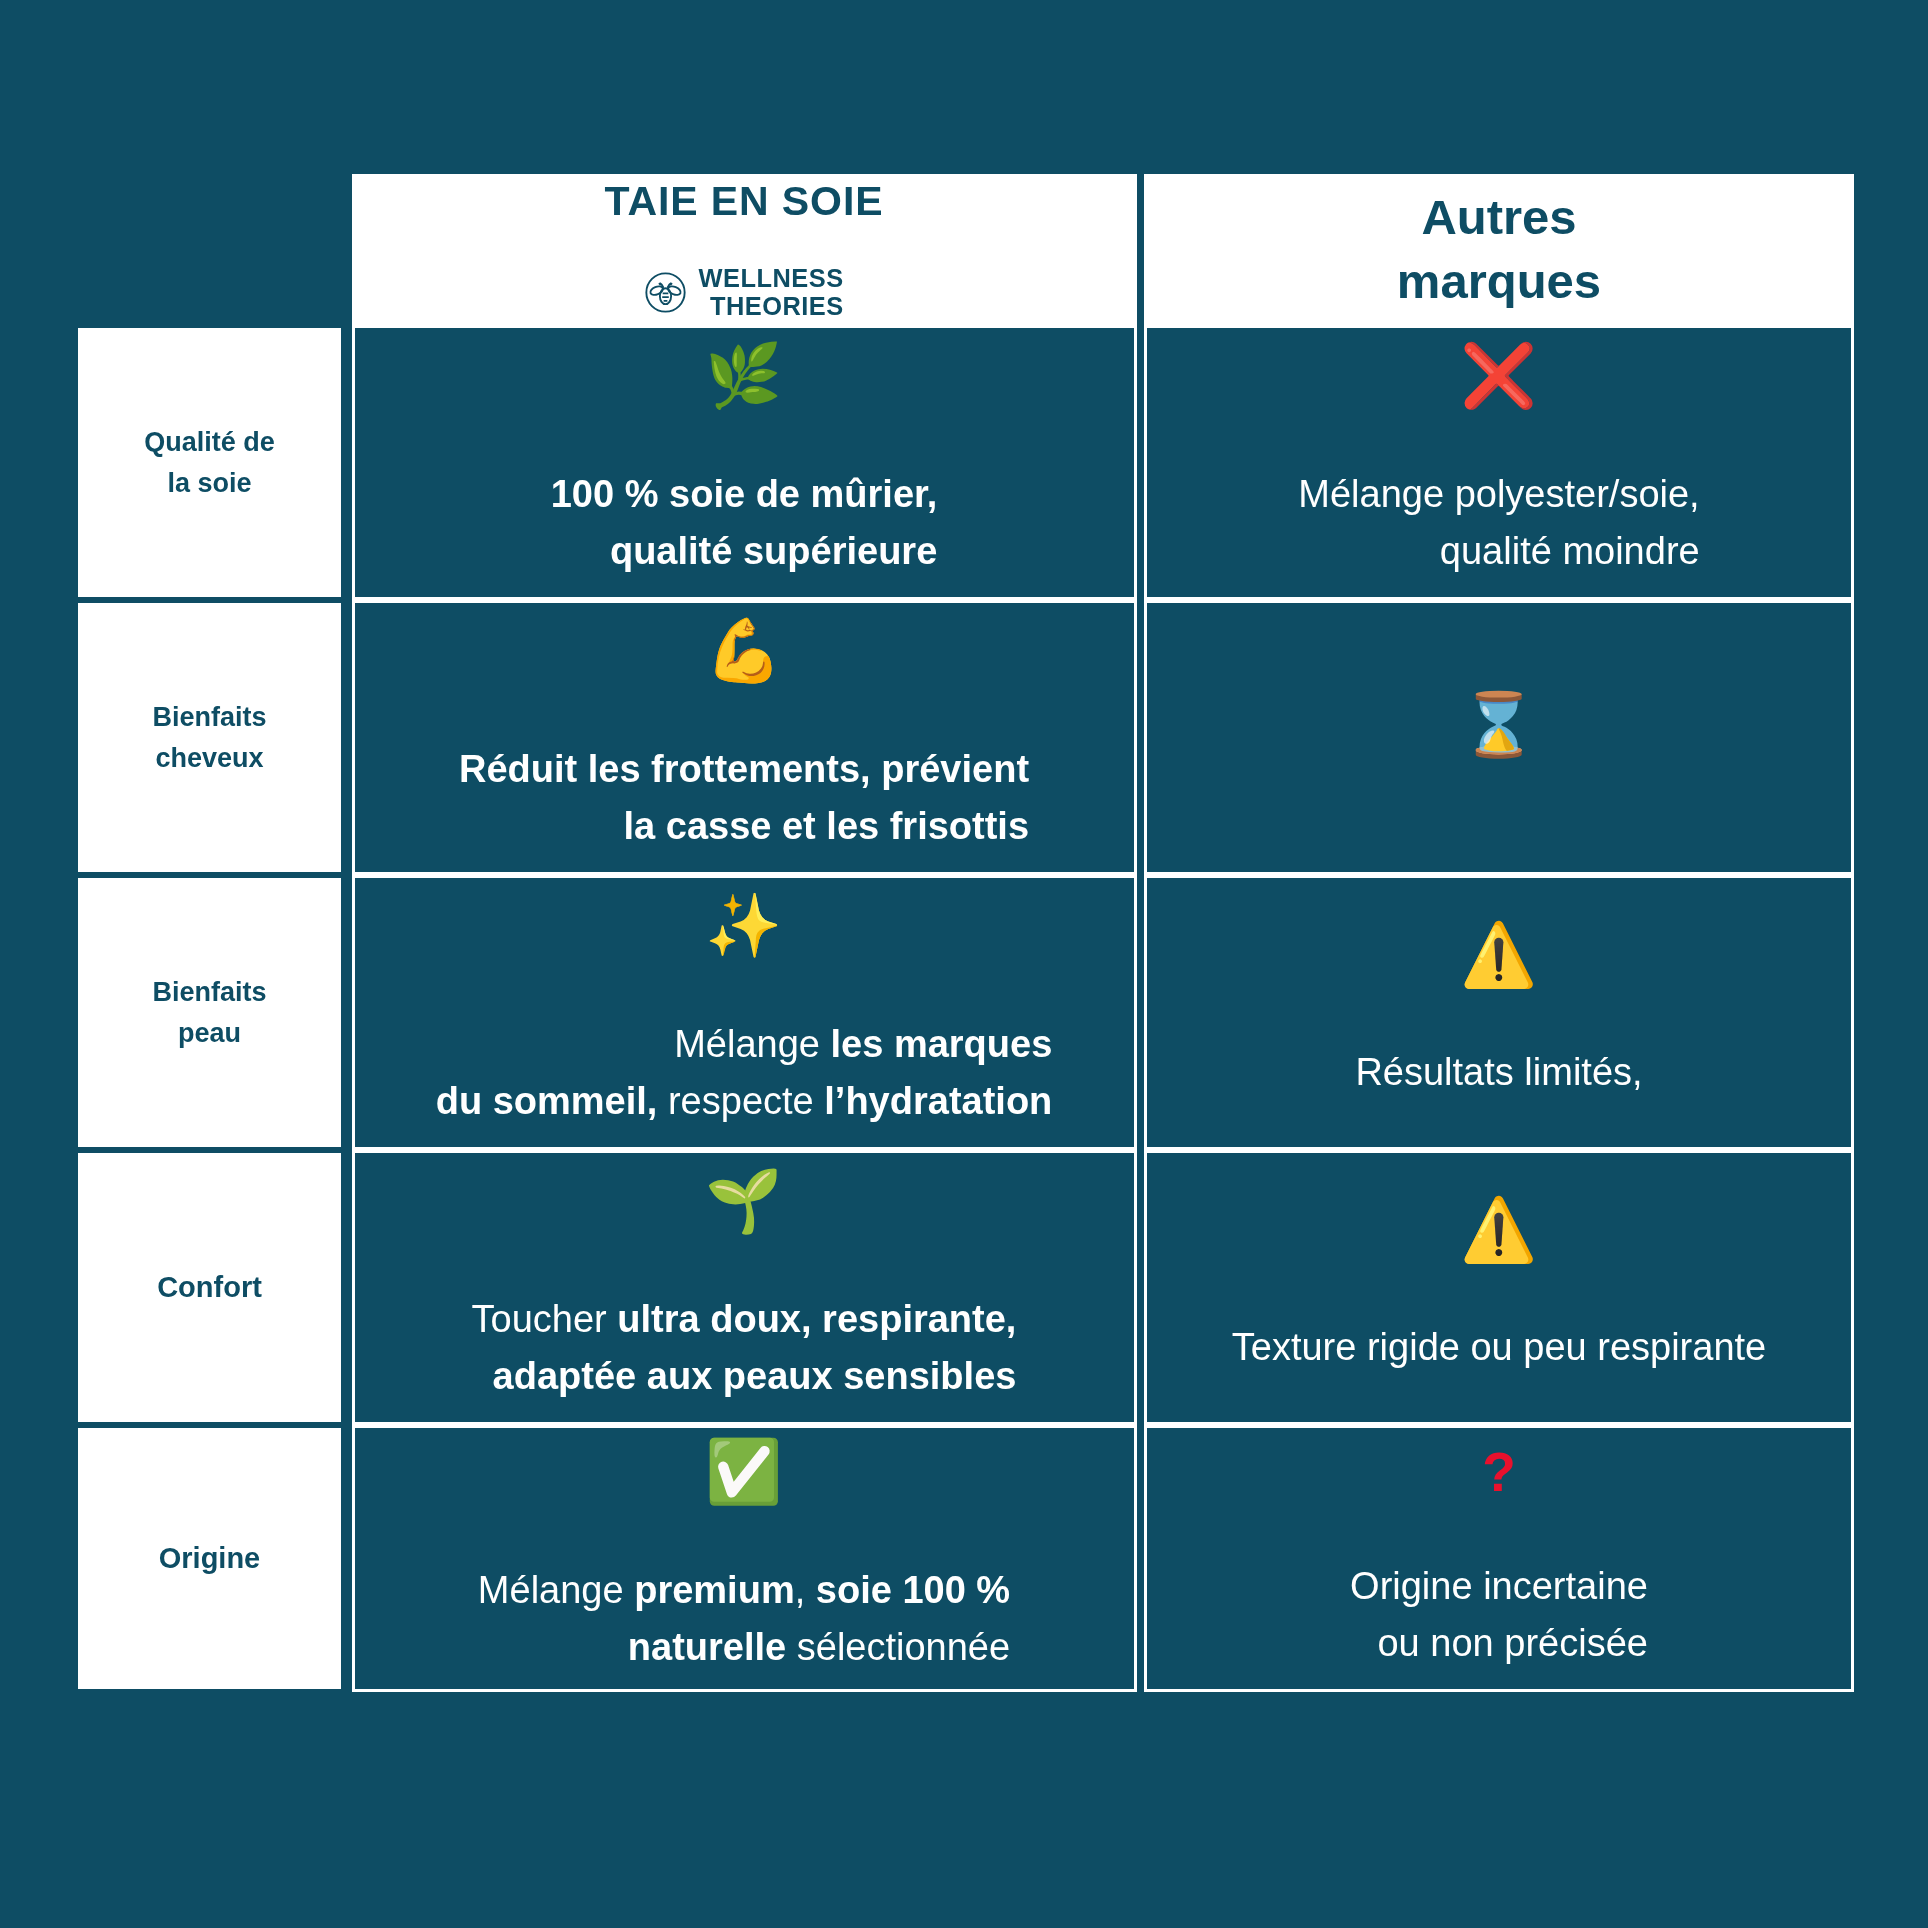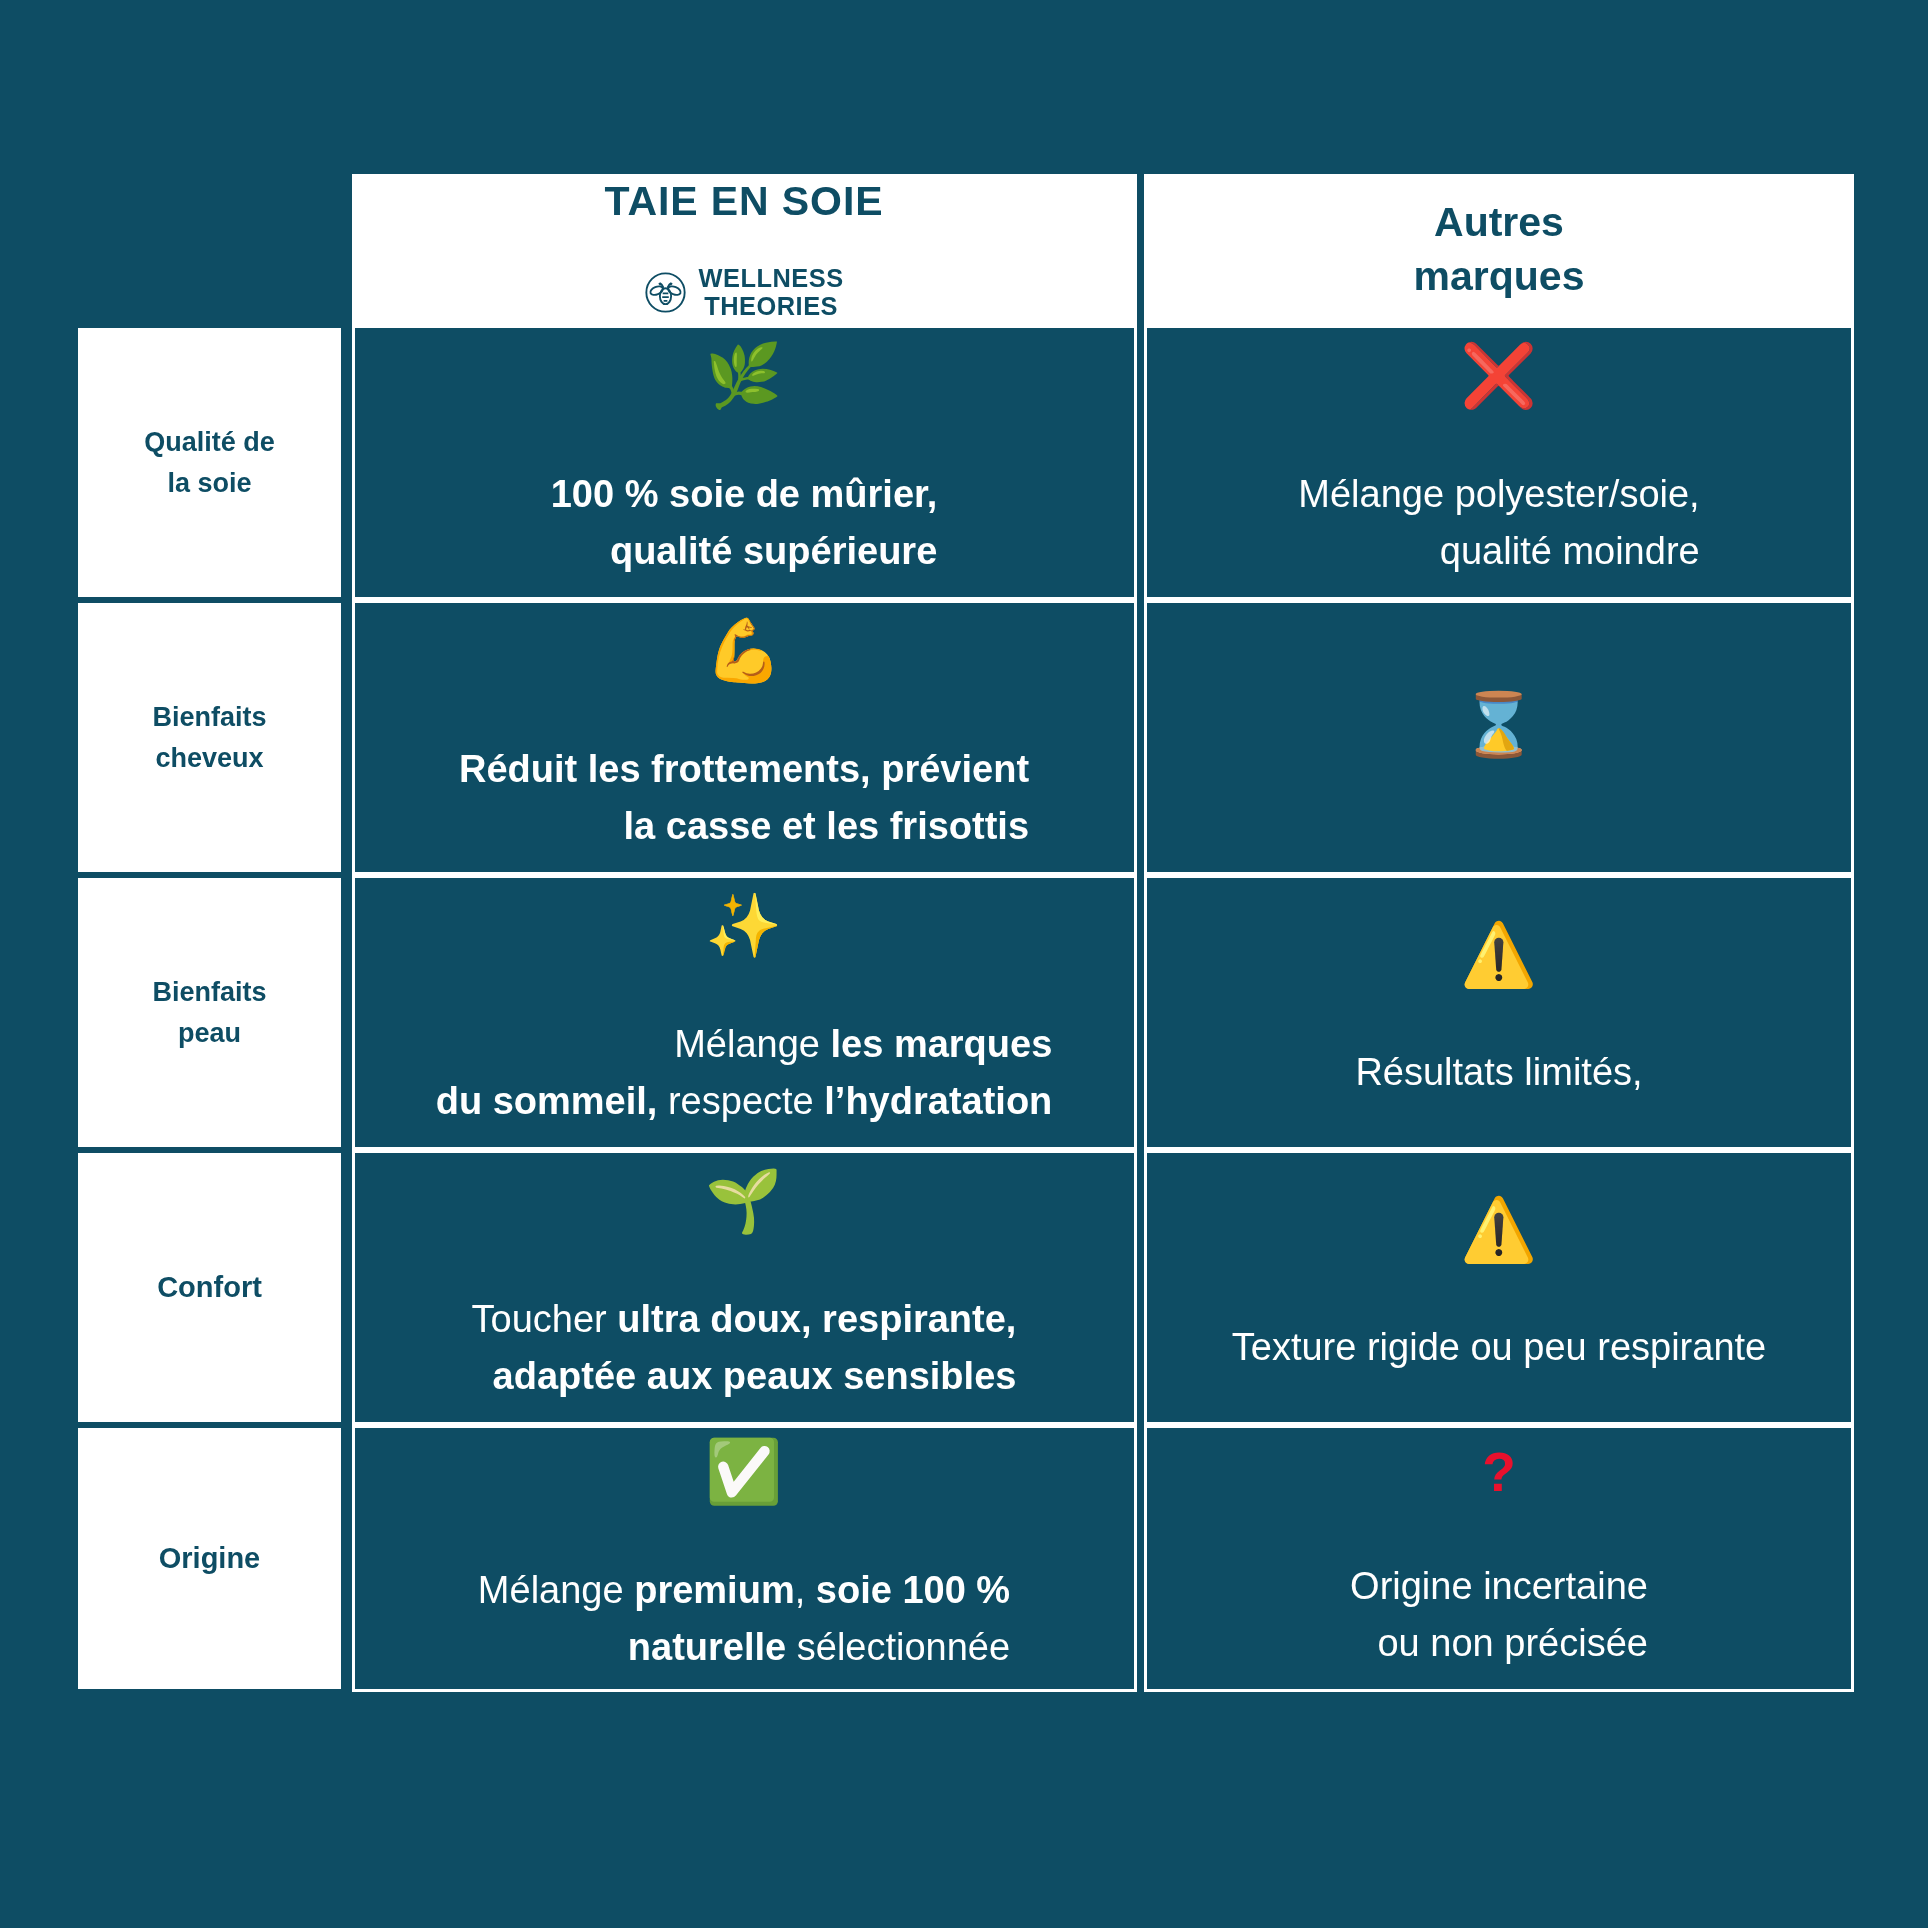--- a/index.html
+++ b/index.html
@@ -31,27 +31,27 @@
     color:var(--ink);
     display:flex;flex-direction:column;
     align-items:center;justify-content:center;
     text-align:center;
   }
   .header-title{
     font-size:41px;font-weight:bold;letter-spacing:0.9px;
     line-height:1.1;
   }
   .others-title{
-    font-size:41px;font-weight:bold;line-height:1.3;
+    font-size:49px;font-weight:bold;line-height:1.3;
   }
   .brand-row{
     display:flex;align-items:center;gap:11.3px;margin-top:7.5px;
   }
   .brand-text{
-    font-size:25.4px;font-weight:bold;text-align:center;line-height:1.08;
+    font-size:25.4px;font-weight:bold;text-align:right;line-height:1.08;
     letter-spacing:0.5px;
   }
   
   .label-cell{
     background:#ffffff;
     border:3.8px solid var(--bg);
     color:var(--ink);
     font-weight:bold;
     display:flex;align-items:center;justify-content:center;
     text-align:center;

